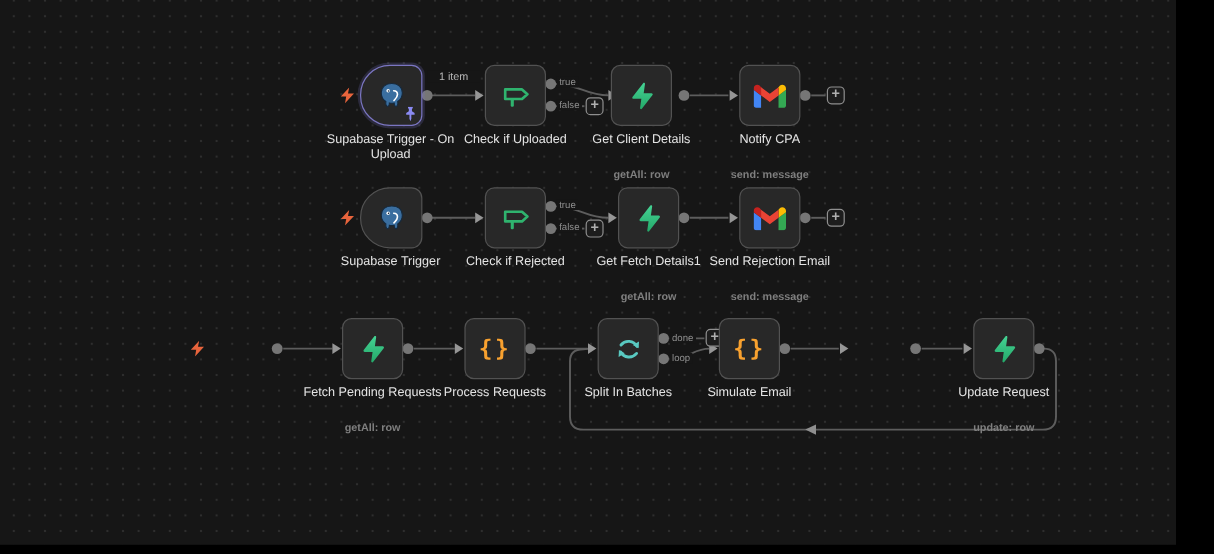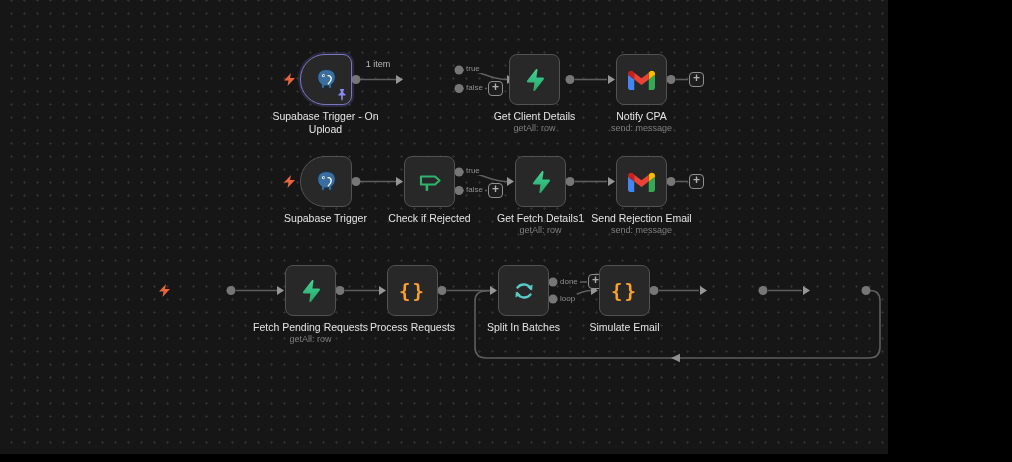--- a/index.html
+++ b/index.html
@@ -1,38 +1,38 @@
 <!DOCTYPE html>
 <html><head>
 <meta charset="utf-8">
 <style>
   html,body{margin:0;padding:0;background:#000;}
   #canvas{
-    position:relative;width:888px;height:462px;overflow:hidden;
+    position:relative;width:980px;height:462px;overflow:hidden;
     background-color:#161616;
     background-image:radial-gradient(circle,#2e2e2e 1px,transparent 1.3px);
     background-size:13px 13px;background-position:5px 7px;
     font-family:"Liberation Sans",sans-serif;
   }
   .bottom-bar{position:absolute;left:0;right:0;bottom:0;height:8px;background:#000;}
   svg.wires{position:absolute;left:0;top:0;pointer-events:none;}
   .wire{fill:none;stroke:#5d5d5d;stroke-width:1.6px;}
   .outdot{fill:#767676;}
   .inarrow{fill:#969696;}
   .node{position:absolute;width:51px;}
   .box{
     box-sizing:border-box;width:51px;height:51px;background:#282828;
     border:1px solid #525252;border-radius:8px;
     display:flex;align-items:center;justify-content:center;position:relative;
   }
   .trigger .box{width:52px;border-radius:25px 9px 9px 25px;}
   .pinned .box{border-color:#7b76c2;box-shadow:0 0 0 2px rgba(120,115,195,0.22);}
   .cap{position:absolute;top:56px;left:50%;transform:translateX(-50%);width:132px;text-align:center;}
   .lbl{font-size:10.5px;font-weight:400;line-height:1.2;color:#e4e4e4;}
-  .sub{font-size:9px;font-weight:400;line-height:1.3;color:#7f7f7f;margin-top:0;}
+  .sub{font-size:9px;font-weight:700;line-height:1.3;color:#7f7f7f;margin-top:17px;}
   .code-icon{font-family:"DejaVu Sans Mono",monospace;font-size:19px;font-weight:700;color:#f8a12f;letter-spacing:2px;}
   .elbl{position:absolute;font-size:8px;line-height:9px;color:#8f8f8f;background:#161616;padding:0 2px;}
   .cntlbl{position:absolute;font-size:9px;line-height:10px;color:#b8b8b8;background:#161616;padding:0 2px;width:40px;text-align:center;}
   .plus{
     position:absolute;box-sizing:border-box;width:15px;height:15px;background:#1d1d1d;
     border:1.5px solid #8f8f8f;border-radius:4px;color:#b0b0b0;
     font-size:12px;font-weight:600;line-height:11px;text-align:center;
   }
   .bolt{position:absolute;width:11px;height:13px;}
   .pin{position:absolute;right:4px;bottom:3px;width:10px;height:12px;}
@@ -144,20 +144,32 @@
       <svg class="pin" viewBox="0 0 10 12">
         <path fill="#8a8af2" d="M3 0h4v1.2l-.7.5v2l2.2 1.5V6.6H5.8V10L5 12l-.8-2V6.6H1.5V5.2l2.2-1.5v-2L3 1.2z"></path>
       </svg>
     </div>
     <div class="cap">
         <div class="lbl">Supabase Trigger - On Upload</div>
         <div class="sub"></div>
       </div>
   </div>
 
+  <div class="node" style="left:404px;top:54px">
+    <div class="box">
+      <svg width="26" height="26" viewBox="0 0 26 26">
+        <path d="M4 7.5h14l4.5 4-4.5 4H4z" fill="none" stroke="#2fb36e" stroke-width="2.2" stroke-linejoin="round"></path>
+        <rect x="8.6" y="15.5" width="2.6" height="6.5" fill="#2fb36e" rx="1"></rect>
+      </svg>
+    </div>
+    <div class="cap">
+        <div class="lbl">Check if Uploaded</div>
+        <div class="sub"></div>
+      </div>
+  </div>
 
   <div class="node" style="left:509px;top:54px">
     <div class="box">
       <svg width="26" height="26" viewBox="0 0 24 24">
         <path fill="url(#supGrad)" d="M12.9 2.1 4.7 12.7c-.5.6 0 1.5.8 1.5h6l-1 7.1c-.1.8.9 1.2 1.4.6l8.2-10.6c.5-.6 0-1.5-.8-1.5h-6l1-7.1c.1-.8-.9-1.2-1.4-.6z"></path>
       </svg>
     </div>
     <div class="cap">
         <div class="lbl">Get Client Details</div>
         <div class="sub">getAll: row</div>
@@ -278,15 +290,26 @@
     <div class="box">
       <span class="code-icon">{}</span>
     </div>
     <div class="cap">
         <div class="lbl">Simulate Email</div>
         <div class="sub"></div>
       </div>
   </div>
 
 
+  <div class="node" style="left:811px;top:265px">
+    <div class="box">
+      <svg width="26" height="26" viewBox="0 0 24 24">
+        <path fill="url(#supGrad)" d="M12.9 2.1 4.7 12.7c-.5.6 0 1.5.8 1.5h6l-1 7.1c-.1.8.9 1.2 1.4.6l8.2-10.6c.5-.6 0-1.5-.8-1.5h-6l1-7.1c.1-.8-.9-1.2-1.4-.6z"></path>
+      </svg>
+    </div>
+    <div class="cap">
+        <div class="lbl">Update Request</div>
+        <div class="sub">update: row</div>
+      </div>
+  </div>
 
   <div class="bottom-bar"></div>
 </div>
 
 </body></html>

